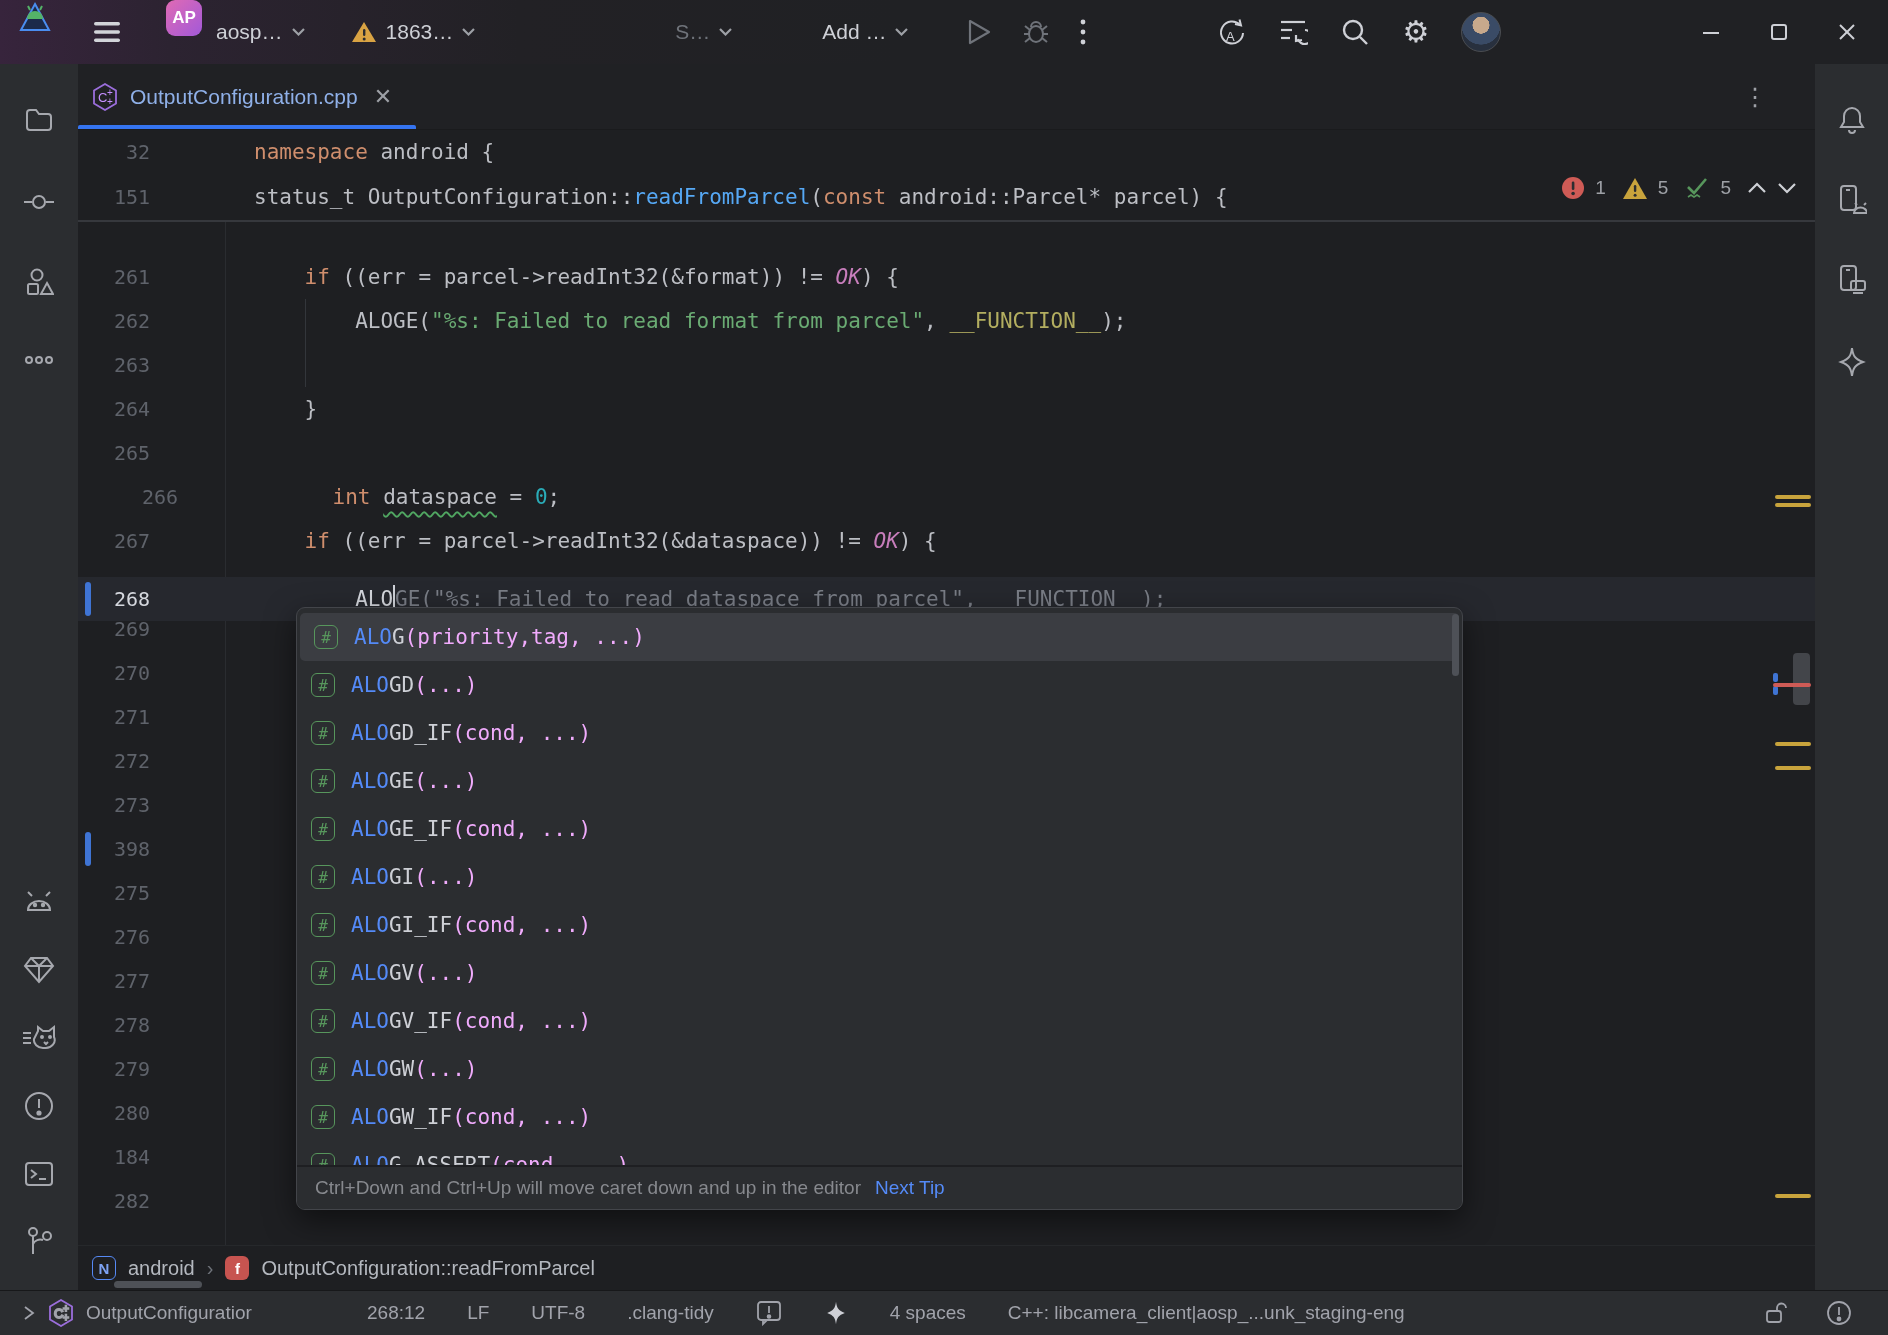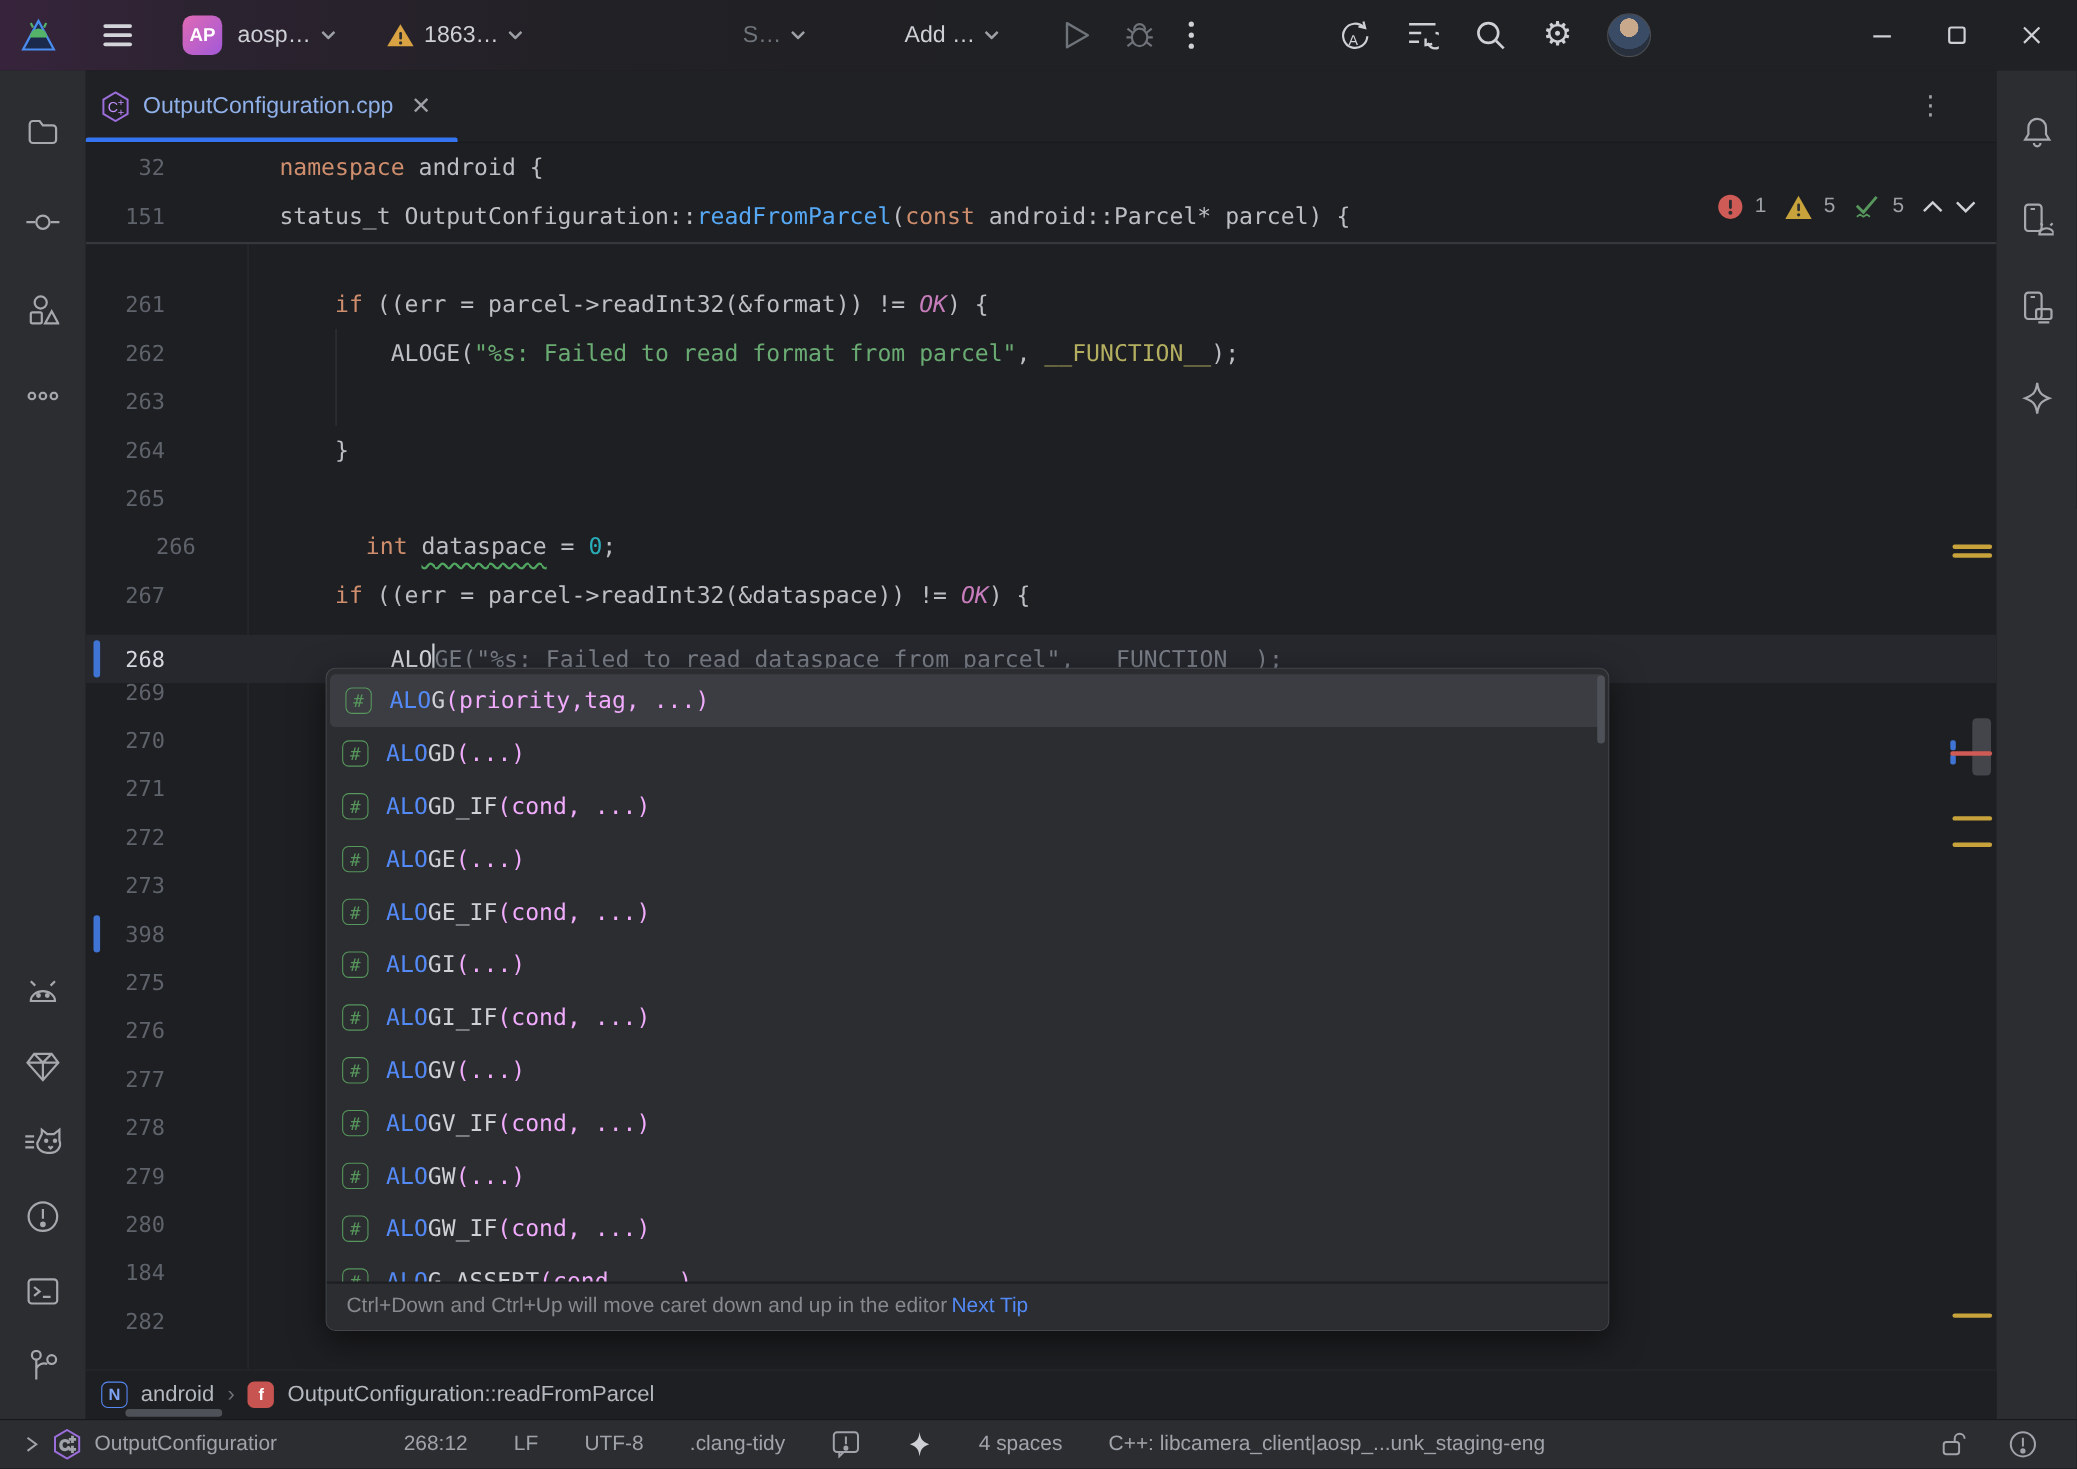--- a/index.html
+++ b/index.html
@@ -1,20 +1,20 @@
 <!DOCTYPE html>
 <html><head>
 <meta charset="utf-8">
 <style>
   * { box-sizing: border-box; margin: 0; padding: 0; }
   html,body { width:1888px; height:1335px; overflow:hidden; }
   body { background:#1e1f22; font-family:"Liberation Sans", sans-serif; color:#bcbec4; }
 
   
-  #titlebar { height:64px; display:flex; align-items:center;
+  #titlebar { height:64px; display:flex; 
     background:linear-gradient(90deg,#37243c 0px,#2c2331 170px,#222125 520px,#202124 900px,#202124 100%);
     position:relative; }
   .tb-item { display:flex; align-items:center; gap:9px; color:#ced0d6; font-size:21px; }
   .chev { width:13px; height:8px; }
   .chev polyline { fill:none; stroke:#9da0a6; stroke-width:2.2; }
   #as-logo { width:34px; height:34px; margin-left:18px; }
   #hamburger { margin-left:40px; }
   #hamburger rect { fill:#d2d4d9; }
   #proj-badge { width:36px; height:36px; border-radius:9px; margin-left:44px;
     background:linear-gradient(135deg,#e06ab4 0%,#a259d9 100%);
@@ -81,21 +81,21 @@
     box-shadow:0 10px 30px rgba(0,0,0,.5); overflow:hidden; display:flex; flex-direction:column; }
   #popup-list { height:557px; overflow:hidden; position:relative; padding-top:5px; }
   .pitem { height:48px; display:flex; align-items:center; gap:16px; padding:0 14px; white-space:pre; }
   .pitem.selected { background:#3b3d42; border-radius:5px; margin:0 3px; }
   .pmacro-icon { width:24px; height:24px; border:1.6px solid #57965c; border-radius:6px; color:#57965c;
     font-size:16px; display:flex; align-items:center; justify-content:center; flex:0 0 auto;
     font-family:"DejaVu Sans Mono",monospace; }
   .pmatch { color:#548af7; } .prest { color:#ced0d6; } .pparams { color:#f0abfc; }
   #popup-scroll { position:absolute; right:3px; top:6px; width:7px; height:62px; background:#4e5157; border-radius:4px; }
   #popup-footer { flex:1; border-top:2px solid #1e1f22; background:#2b2d30; display:flex; align-items:center;
-    padding:0 18px; gap:4px; font-family:"Liberation Sans",sans-serif; font-size:19px; color:#87898e; }
+    padding:0 18px; gap:14px; font-family:"Liberation Sans",sans-serif; font-size:19px; color:#87898e; }
   #next-tip { color:#548af7; cursor:pointer; }
 
   
   #breadcrumbs { height:45px; background:#1e1f22; border-top:1px solid #26282b; display:flex; align-items:center;
     gap:12px; padding-left:14px; font-size:20px; color:#b4b8bf; position:relative; }
   .bc-icon { width:24px; height:24px; border-radius:6px; font-size:15px; font-weight:bold;
     display:flex; align-items:center; justify-content:center; flex:0 0 auto; }
   .bc-n { border:1.6px solid #5689f5; color:#7ea3f5; }
   .bc-f { background:#c75450; color:#ffffff; }
   .bc-sep { color:#6f737a; }

